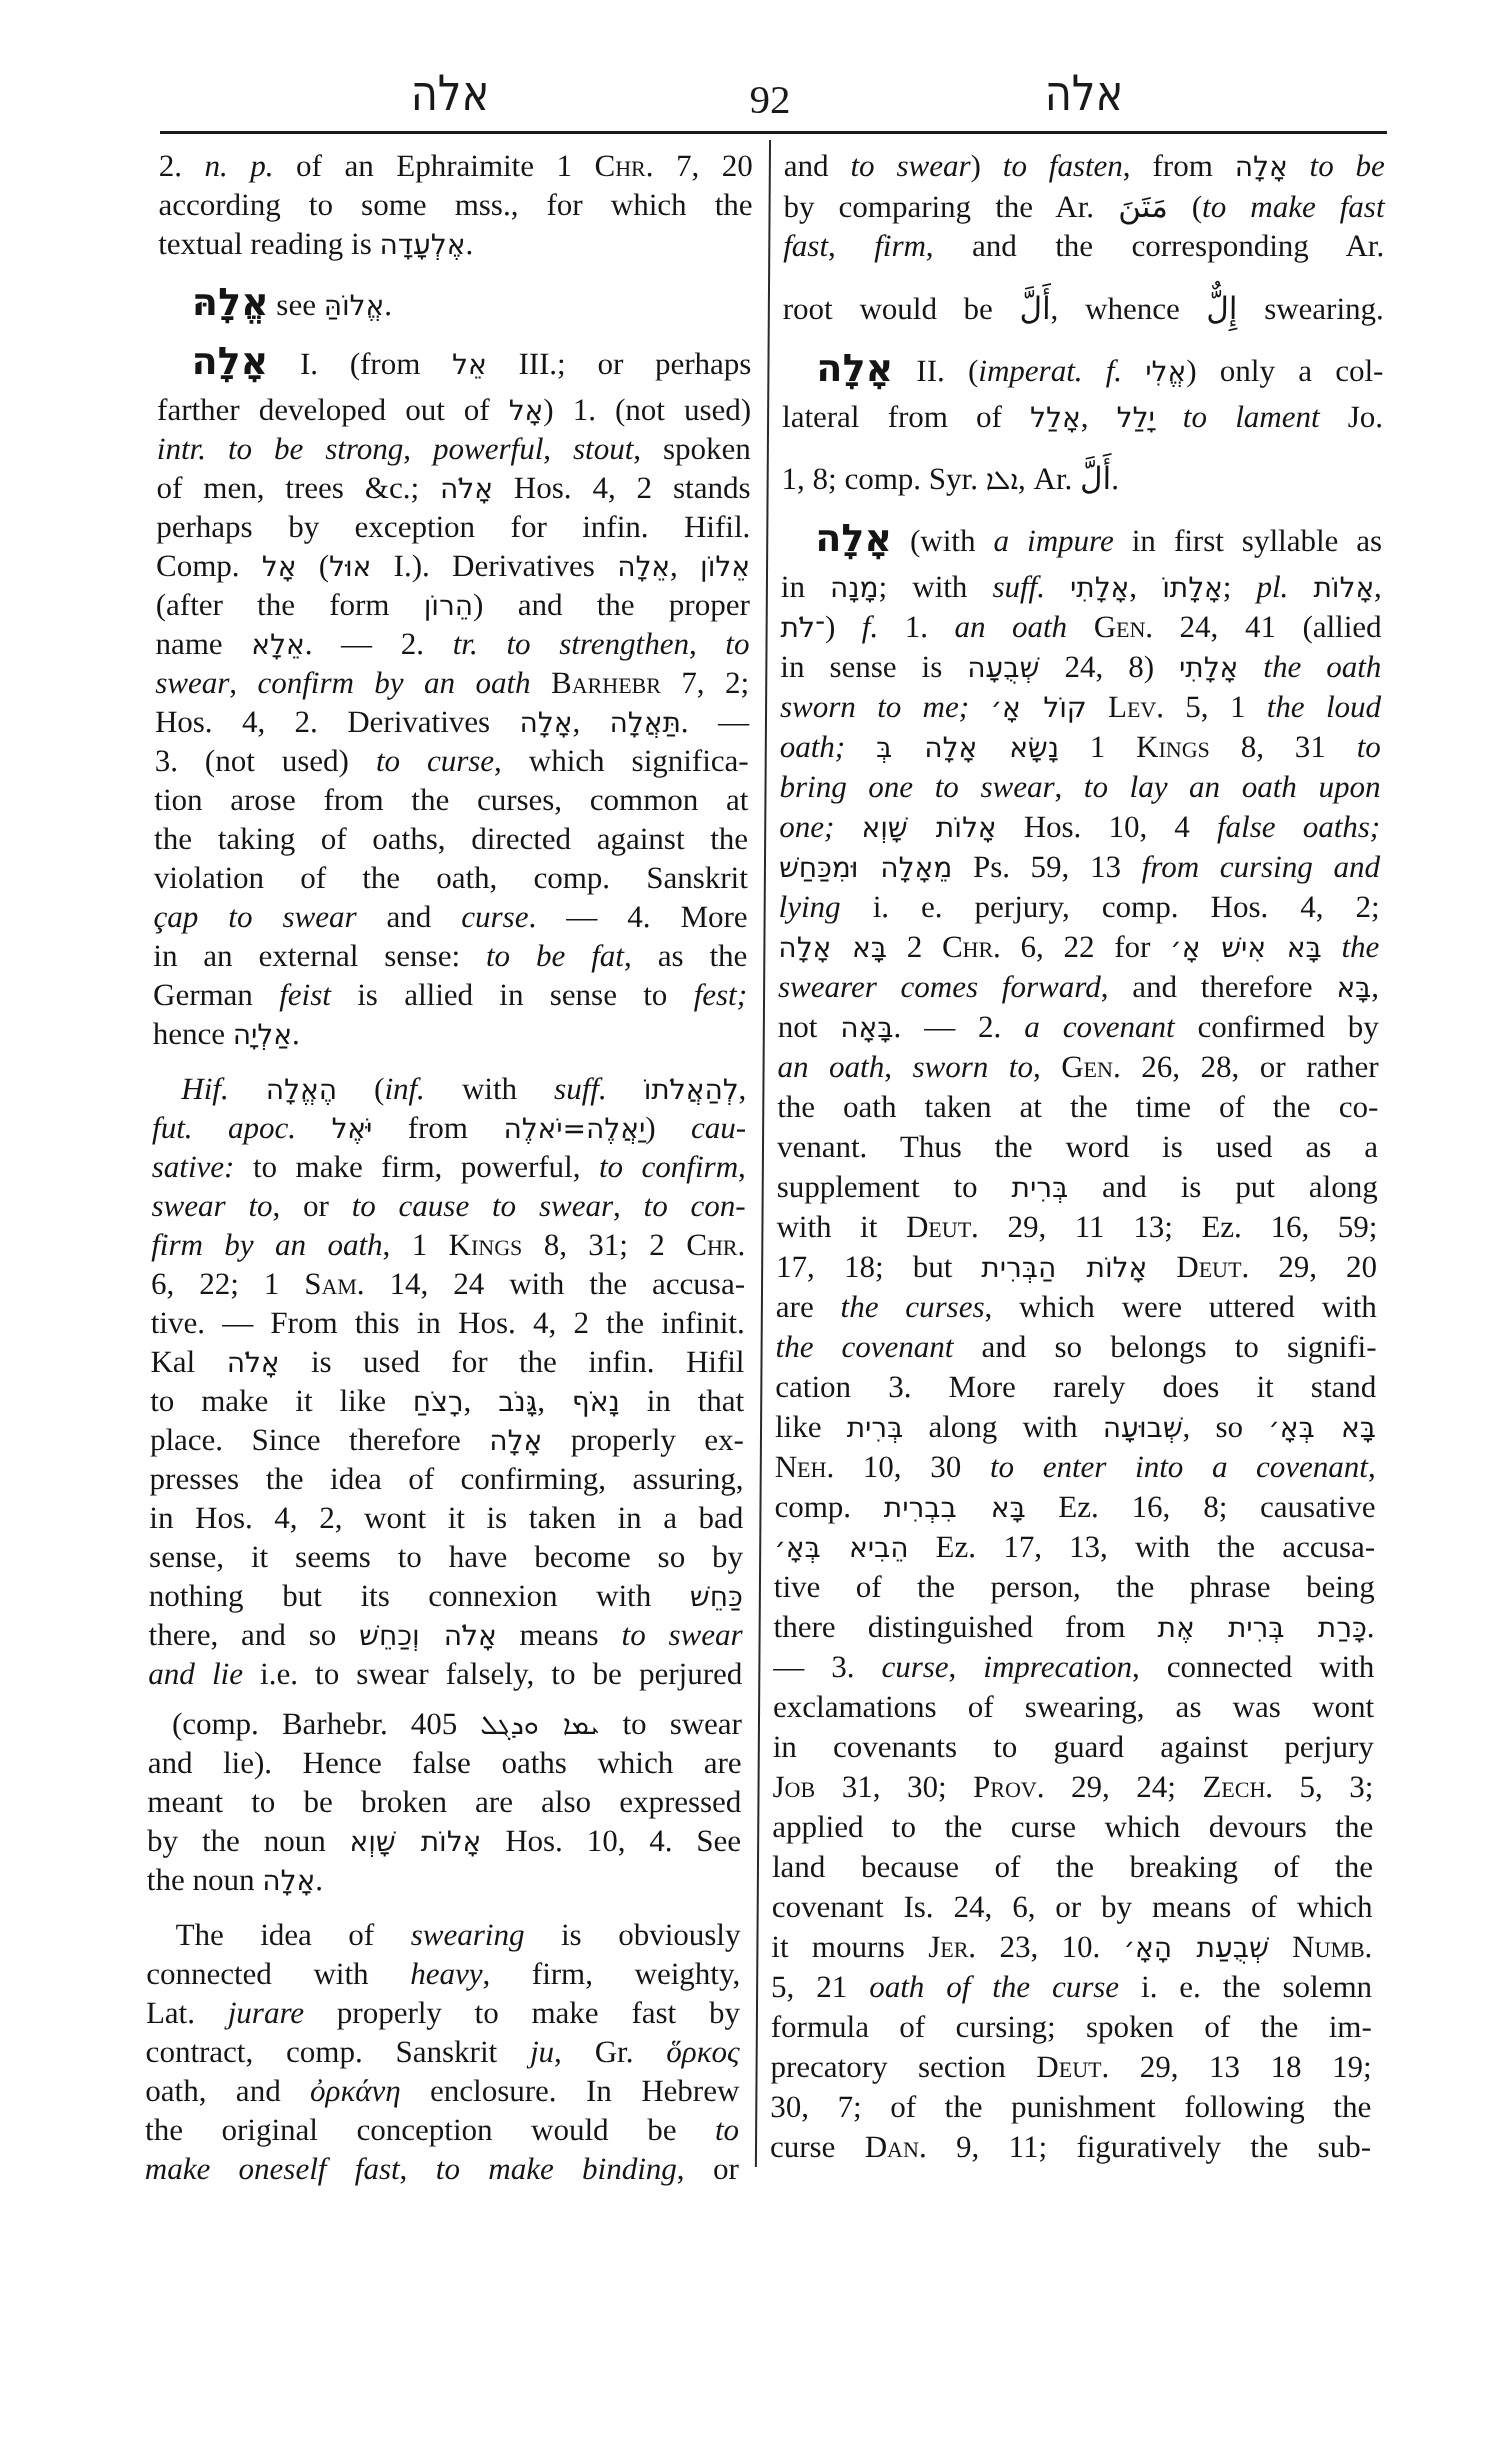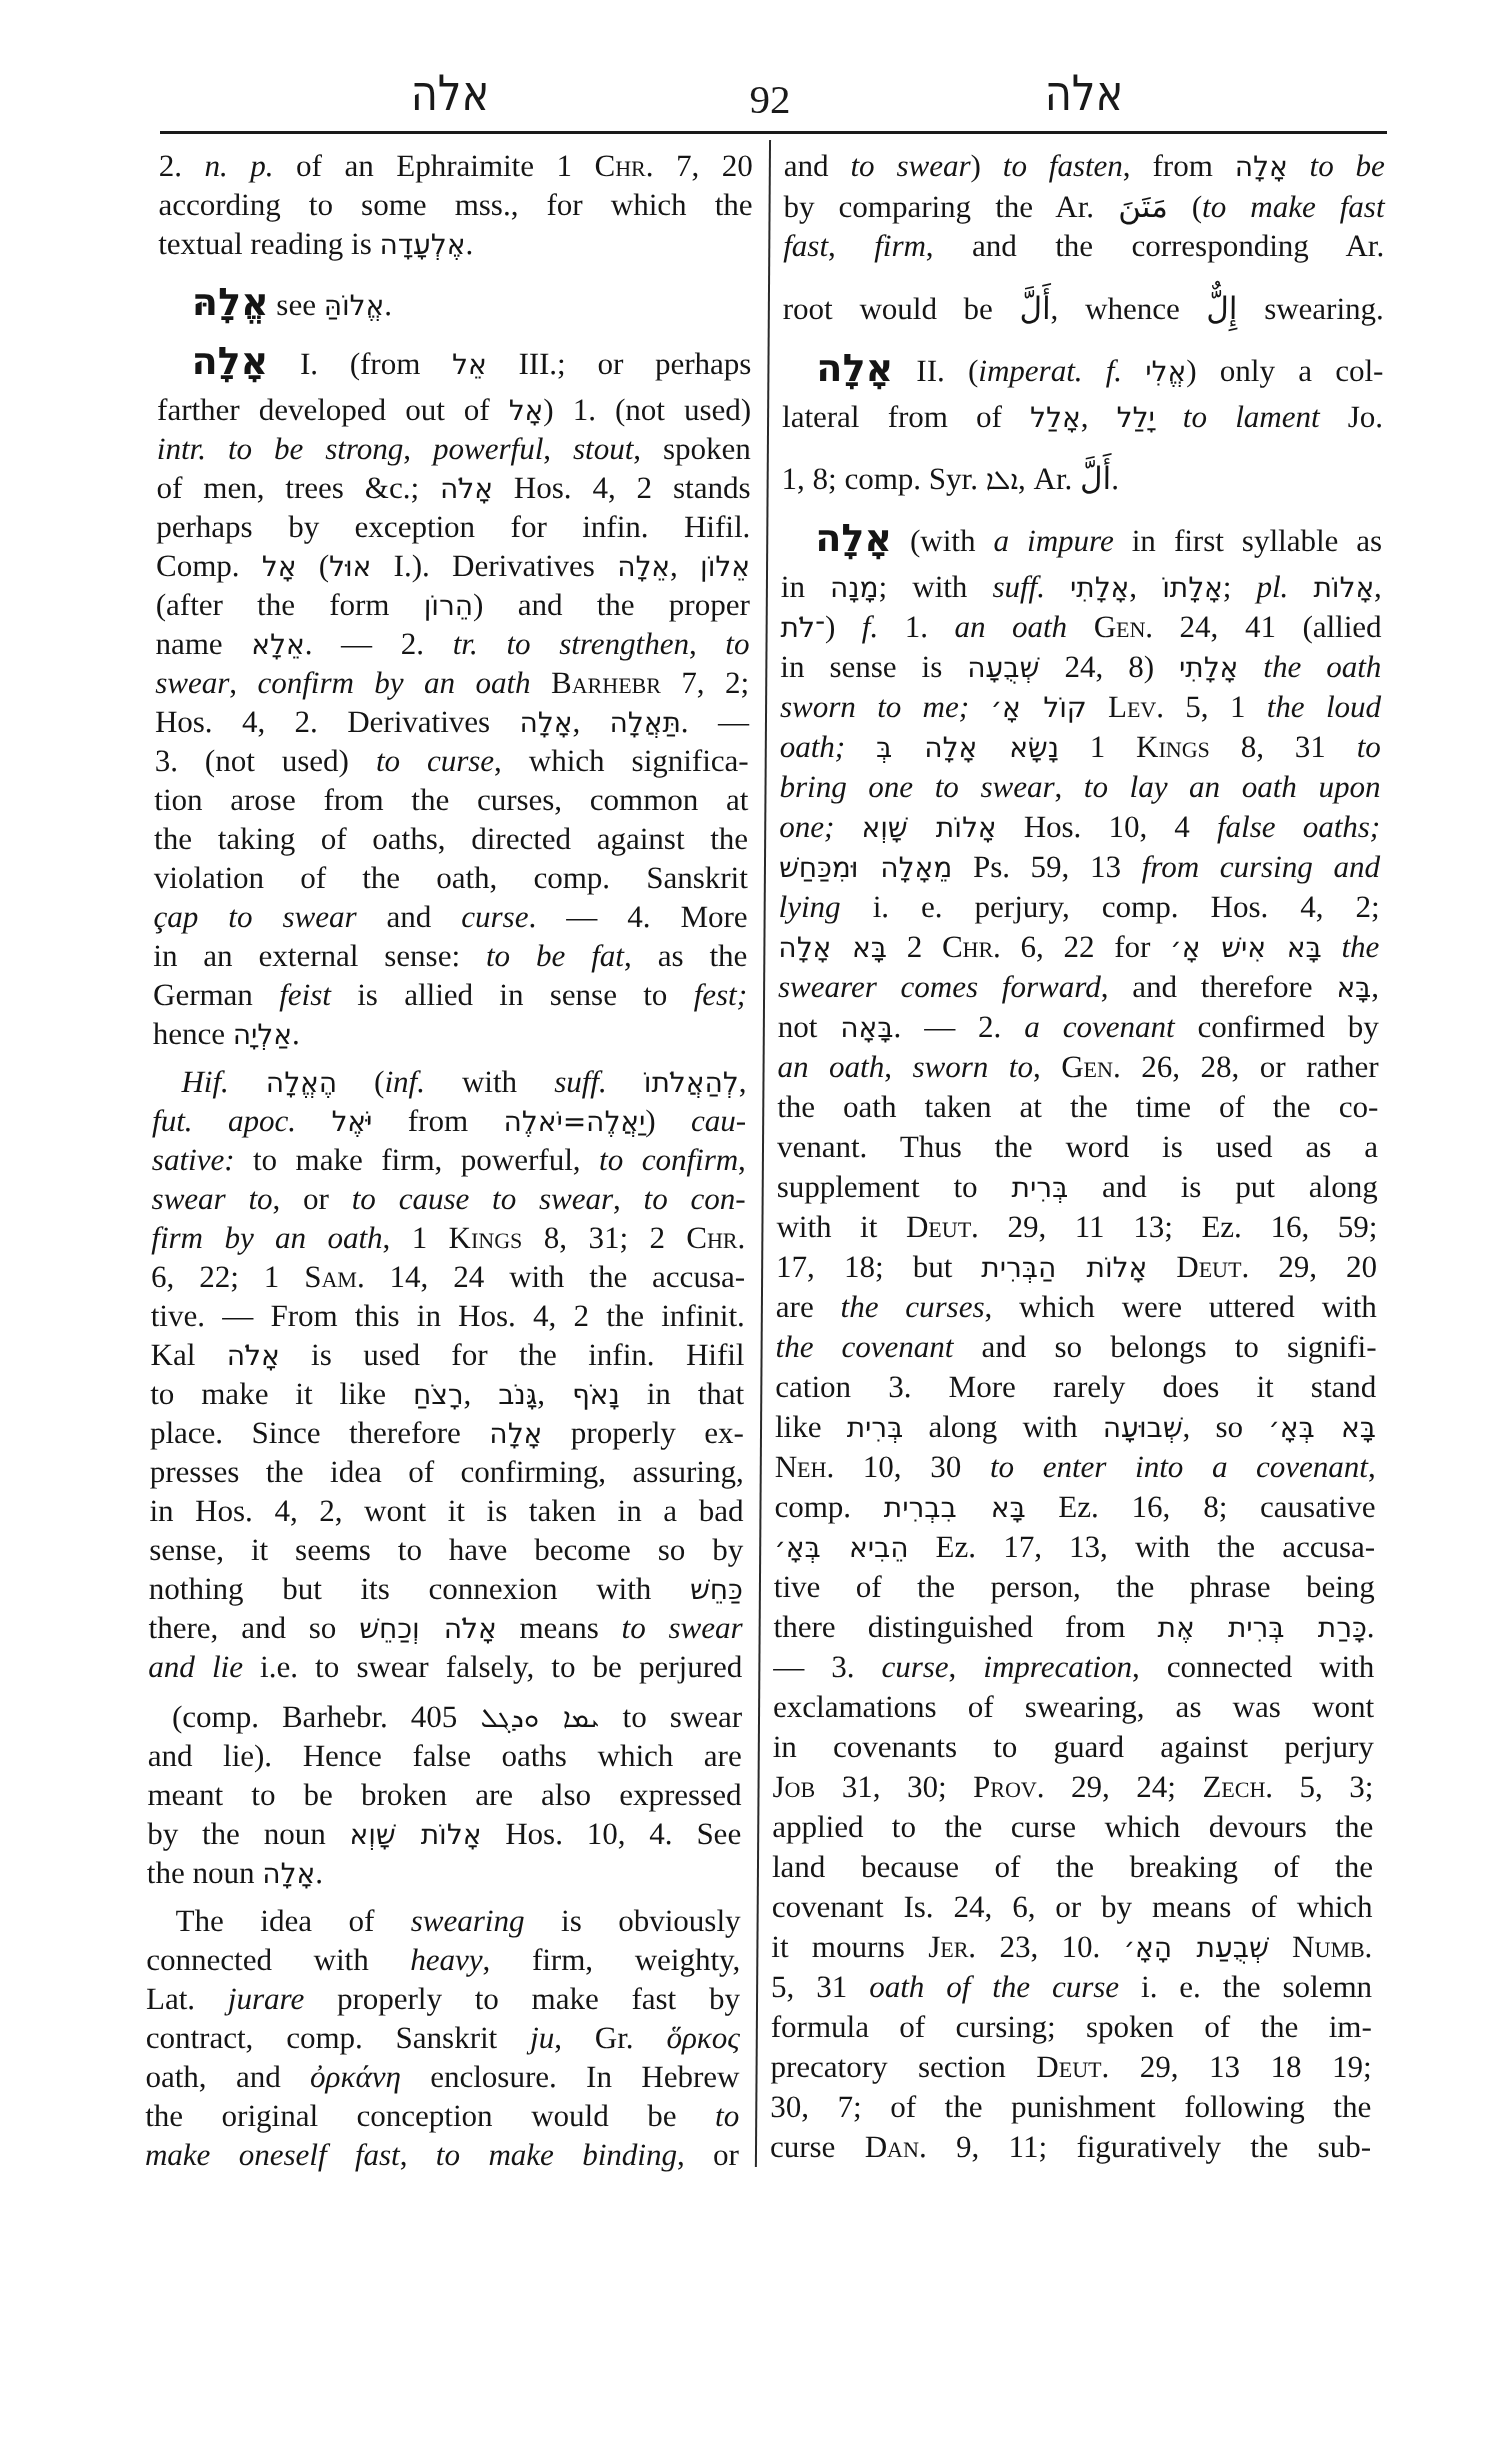--- a/index.html
+++ b/index.html
@@ -28,21 +28,21 @@
   .divider { position: absolute; left: 769px; top: 140px; width: 1.8px; height: 2027px; background: #2a2a2a; }
   .col { position: absolute; top: 146px; }
   .col-left { left: 159px; width: 594px; }
   .col-right { left: 784px; width: 601px; }
 
   .line { display: block; font-size: 31px; text-align: justify; text-align-last: justify; }
   .col-left .line { height: 39px; line-height: 39px; }
   .col-right .line { height: 40px; line-height: 40px; }
   .line.end { text-align: left; text-align-last: left; }
   .line.hw { margin-top: 20px; margin-bottom: 9px; padding-left: 34px; }
-  .line.p { margin-top: 9px; padding-left: 29px; }
+  .line.p { margin-top: 16px; padding-left: 29px; }
   .col-left .line.tall { margin-top: 10.8px; margin-left: 24px; }
   .col-right .line.tall { margin-top: 21.6px; }
 
   .seg-i, .seg-gr { font-style: italic; }
   .seg-sc { font-variant: small-caps; }
   .seg-he { font-family: "DejaVu Sans", sans-serif; font-size: 28px; direction: rtl; unicode-bidi: isolate; }
   .seg-hw { font-family: "DejaVu Sans", sans-serif; font-size: 38px; font-weight: bold; direction: rtl; unicode-bidi: isolate; }
   .seg-ar { font-family: "DejaVu Sans", sans-serif; font-size: 31px; direction: rtl; unicode-bidi: isolate; }
   .seg-sy { font-family: "DejaVu Sans", sans-serif; font-size: 27px; direction: rtl; unicode-bidi: isolate; }
 </style>
@@ -145,20 +145,20 @@
       <div class="line "><span class="seg seg-r">tive of the person, the phrase being</span></div>
       <div class="line "><span class="seg seg-r">there distinguished from </span><span class="seg seg-he" dir="rtl">כָּרַת בְּרִית אֶת</span><span class="seg seg-r">.</span></div>
       <div class="line "><span class="seg seg-r">— 3. </span><span class="seg seg-i">curse</span><span class="seg seg-r">, </span><span class="seg seg-i">imprecation</span><span class="seg seg-r">, connected with</span></div>
       <div class="line "><span class="seg seg-r">exclamations of swearing, as was wont</span></div>
       <div class="line "><span class="seg seg-r">in covenants to guard against perjury</span></div>
       <div class="line "><span class="seg seg-sc">Job</span><span class="seg seg-r"> 31, 30; </span><span class="seg seg-sc">Prov.</span><span class="seg seg-r"> 29, 24; </span><span class="seg seg-sc">Zech.</span><span class="seg seg-r"> 5, 3;</span></div>
       <div class="line "><span class="seg seg-r">applied to the curse which devours the</span></div>
       <div class="line "><span class="seg seg-r">land because of the breaking of the</span></div>
       <div class="line "><span class="seg seg-r">covenant Is. 24, 6, or by means of which</span></div>
       <div class="line "><span class="seg seg-r">it mourns </span><span class="seg seg-sc">Jer.</span><span class="seg seg-r"> 23, 10. </span><span class="seg seg-he" dir="rtl">שְׁבֻעַת הָאָ׳</span><span class="seg seg-r"> </span><span class="seg seg-sc">Numb.</span></div>
-      <div class="line "><span class="seg seg-r">5, 31 </span><span class="seg seg-i">oath of the curse</span><span class="seg seg-r"> i. e. the solemn</span></div>
+      <div class="line "><span class="seg seg-r">5, 21 </span><span class="seg seg-i">oath of the curse</span><span class="seg seg-r"> i. e. the solemn</span></div>
       <div class="line "><span class="seg seg-r">formula of cursing; spoken of the im-</span></div>
       <div class="line "><span class="seg seg-r">precatory section </span><span class="seg seg-sc">Deut.</span><span class="seg seg-r"> 29, 13 18 19;</span></div>
       <div class="line "><span class="seg seg-r">30, 7; of the punishment following the</span></div>
       <div class="line "><span class="seg seg-r">curse </span><span class="seg seg-sc">Dan.</span><span class="seg seg-r"> 9, 11; figuratively the sub-</span></div>
     </div>
 </div>
 
 
 </body></html>

